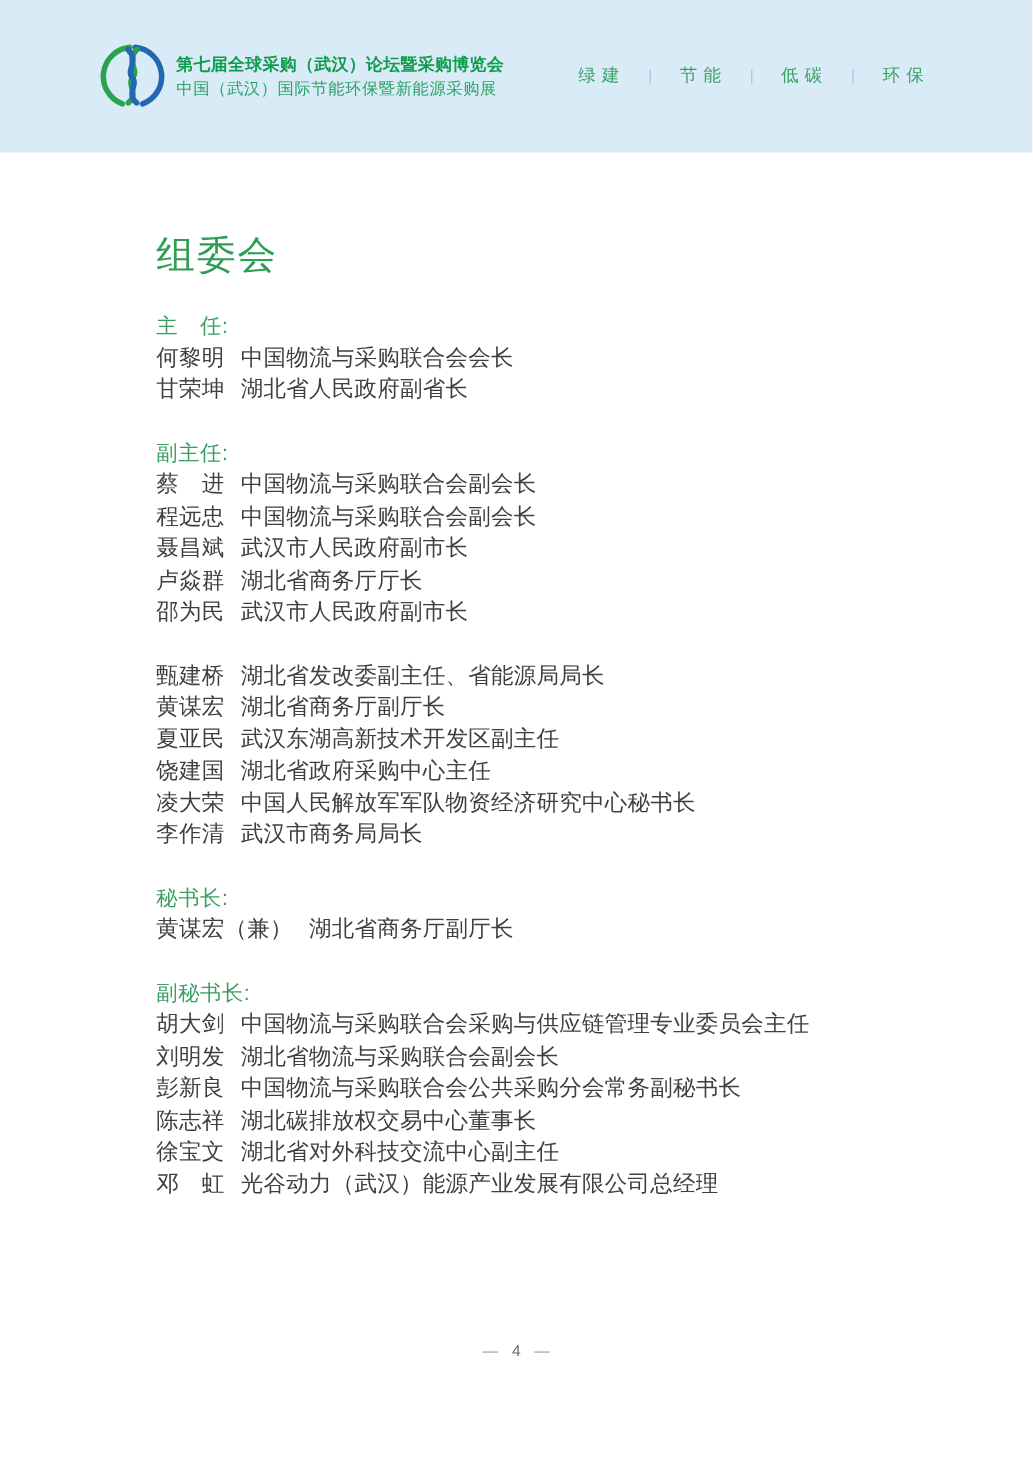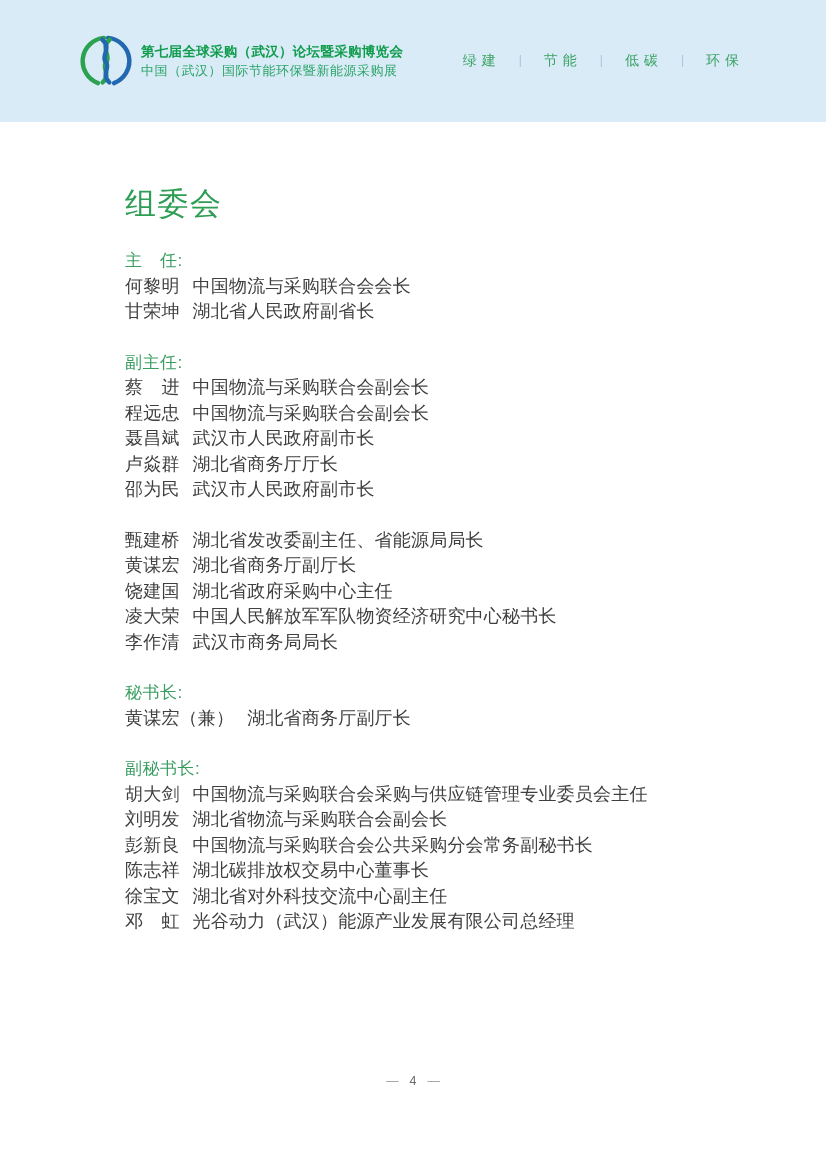--- a/index.html
+++ b/index.html
@@ -121,20 +121,21 @@
   <div class="row"><span class="name">邵为民</span><span class="title">武汉市人民政府副市长</span></div>
 </div>
   </section>
 
   <section class="section">
     <div class="rows">
   <div class="row"><span class="name">甄建桥</span><span class="title">湖北省发改委副主任、省能源局局长</span></div>
 
   <div class="row"><span class="name">黄谋宏</span><span class="title">湖北省商务厅副厅长</span></div>
 
+  <div class="row"><span class="name">夏亚民</span><span class="title">武汉东湖高新技术开发区副主任</span></div>
 
   <div class="row"><span class="name">饶建国</span><span class="title">湖北省政府采购中心主任</span></div>
 
   <div class="row"><span class="name">凌大荣</span><span class="title">中国人民解放军军队物资经济研究中心秘书长</span></div>
 
   <div class="row"><span class="name">李作清</span><span class="title">武汉市商务局局长</span></div>
 </div>
   </section>
 
   <section class="section">

